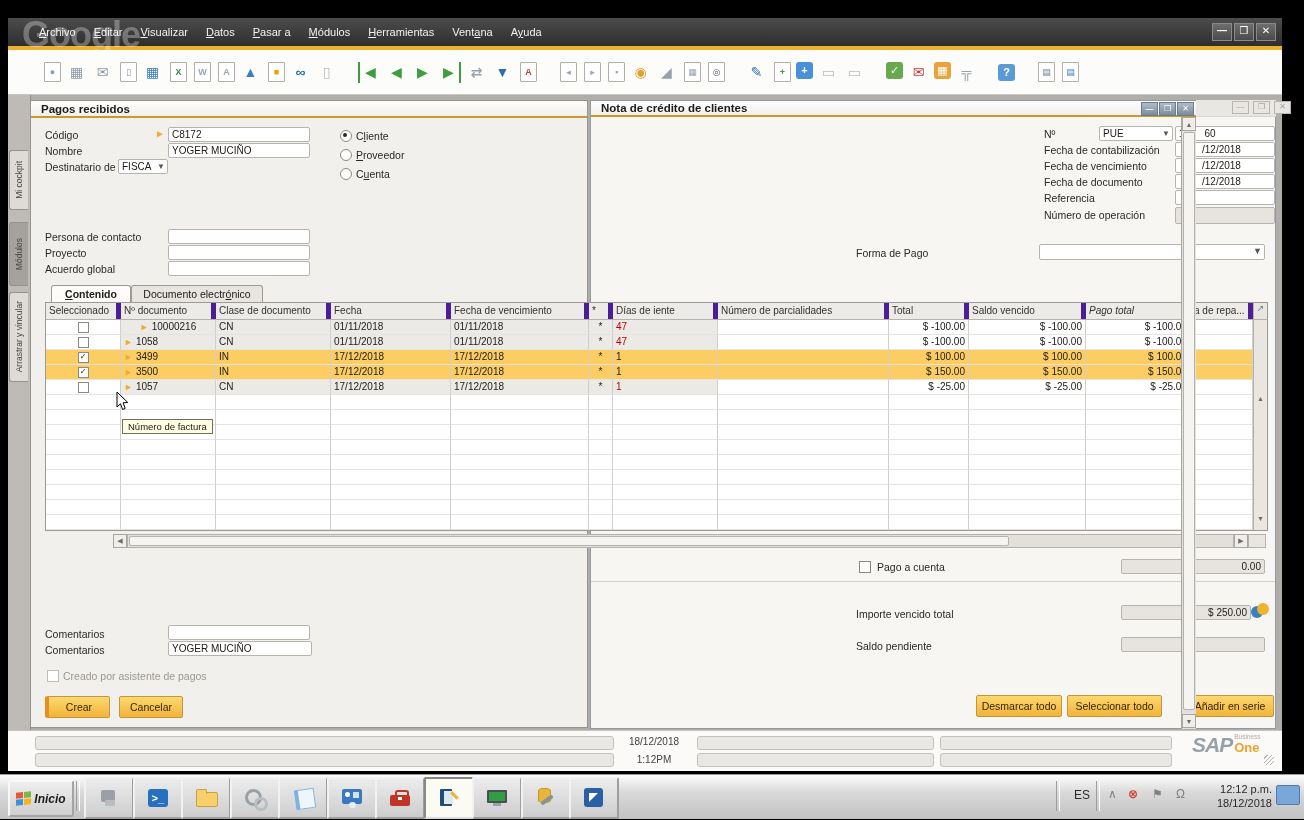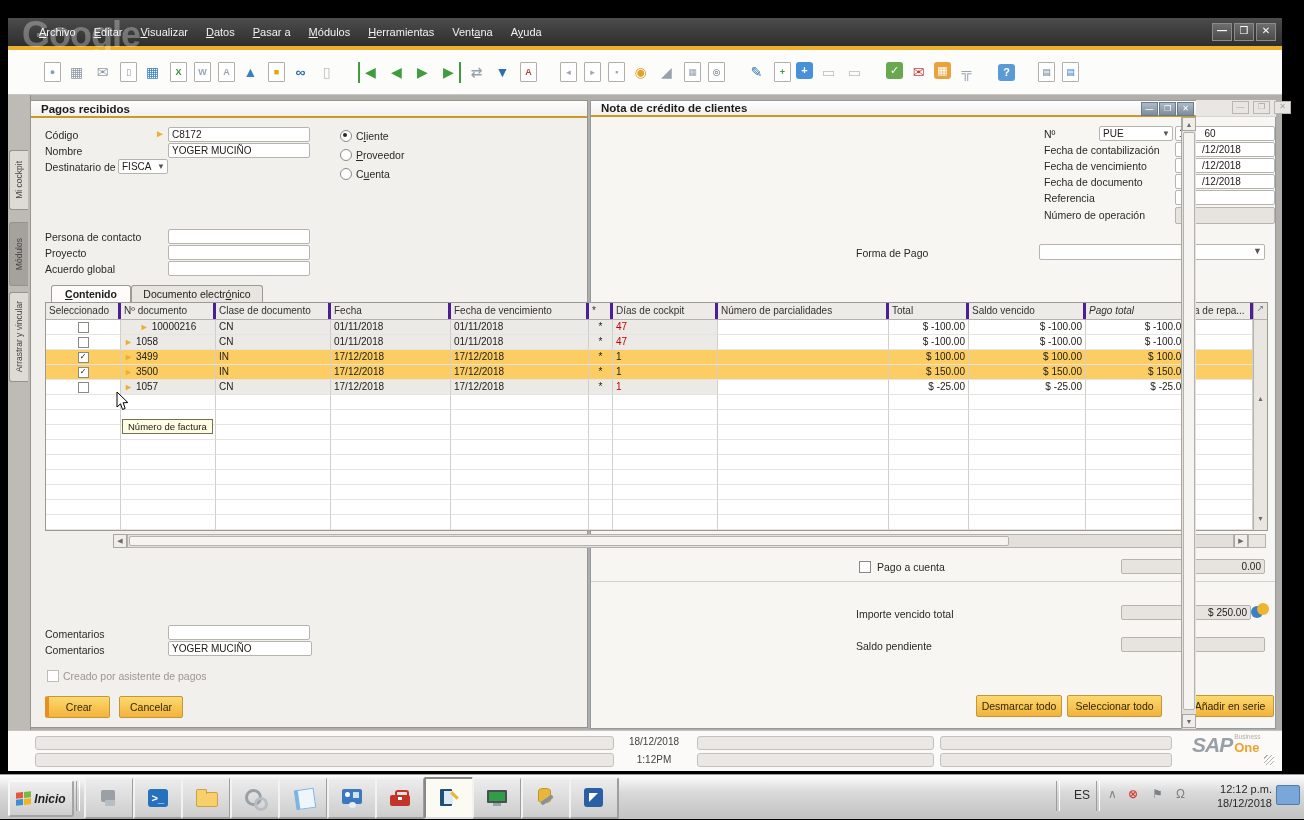--- a/index.html
+++ b/index.html
@@ -67,21 +67,21 @@
   
   .ftab{position:absolute;height:17px;font-size:10.5px;display:flex;align-items:center;justify-content:center;
         border:1px solid #9d9a96;border-bottom:none;border-radius:3px 3px 0 0;background:#e8e5e1;box-sizing:border-box;}
   .ftab.active{background:#fdfcfb;font-weight:bold;}
   
   #grid{left:45px;top:302px;width:1221px;background:#fff;border:1px solid #9d9a96;z-index:3;box-sizing:content-box;}
   .grow{display:flex;height:15px;}
   .grow.hd{height:16px;background:#edebe7;border-bottom:1px solid #b5b2ae;}
   .gc{box-sizing:border-box;border-right:1px solid #d2cfca;border-bottom:1px solid #e6e4e0;height:100%;
       font-size:10px;line-height:14px;padding:0 3px;white-space:nowrap;overflow:hidden;}
-  .grow.hd .gc{border-right:3px solid #4c1d95;border-bottom:none;color:#33312e;line-height:15px;}
+  .grow.hd .gc{border-right:5px solid #4c1d95;border-bottom:none;color:#33312e;line-height:15px;}
   .gc.money{text-align:right;}
   .gc.center{text-align:center;}
   .gc.red{color:#c00000;}
   .gc .cb{width:9px;height:9px;border:1px solid #8c8985;background:#fff;margin:2px auto 0;font-size:8px;line-height:8px;text-align:center;}
   .gc .la{color:#eead2e;font-size:9px;margin-right:3px;}
   .gsb{box-sizing:border-box;background:#e9e6e2;border-left:1px solid #b5b2ae;}
   
   .sb-btn{position:absolute;background:#f0eeea;border:1px solid #aaa7a3;color:#6f6c68;font-size:7px;
           text-align:center;box-sizing:border-box;}
   .sb-track{position:absolute;background:#e3e0dc;}
@@ -319,21 +319,21 @@
   </div>
 
   <div class="abs" id="grid">
       <div class="grow hd">
         <div class="gc" style="width: 75px;">Seleccionado</div>
         <div class="gc" style="width: 95px;">Nº documento</div>
         <div class="gc" style="width: 115px;">Clase de documento</div>
         <div class="gc" style="width: 120px;">Fecha</div>
         <div class="gc" style="width: 138px;">Fecha de vencimiento</div>
         <div class="gc" style="width: 24px;">*</div>
-        <div class="gc" style="width: 105px;">Días de cockpit</div>
+        <div class="gc" style="width: 105px;">Días de iente</div>
         <div class="gc" style="width: 171px;">Número de parcialidades</div>
         <div class="gc" style="width: 80px;">Total</div>
         <div class="gc" style="width: 117px;">Saldo vencido</div>
         <div class="gc" style="width: 105px; font-style: italic;">Pago total</div>
         <div class="gc" style="width: 62px;">a de repa...</div>
         <div class="gsb" style="width: 14px; text-align: center; font-size: 9px; color: rgb(107, 123, 140);">↗</div>
       </div>
       <div class="grow">
         <div class="gc" style="width: 75px; background: rgb(255, 255, 255);">
           <div class="cb"></div>

